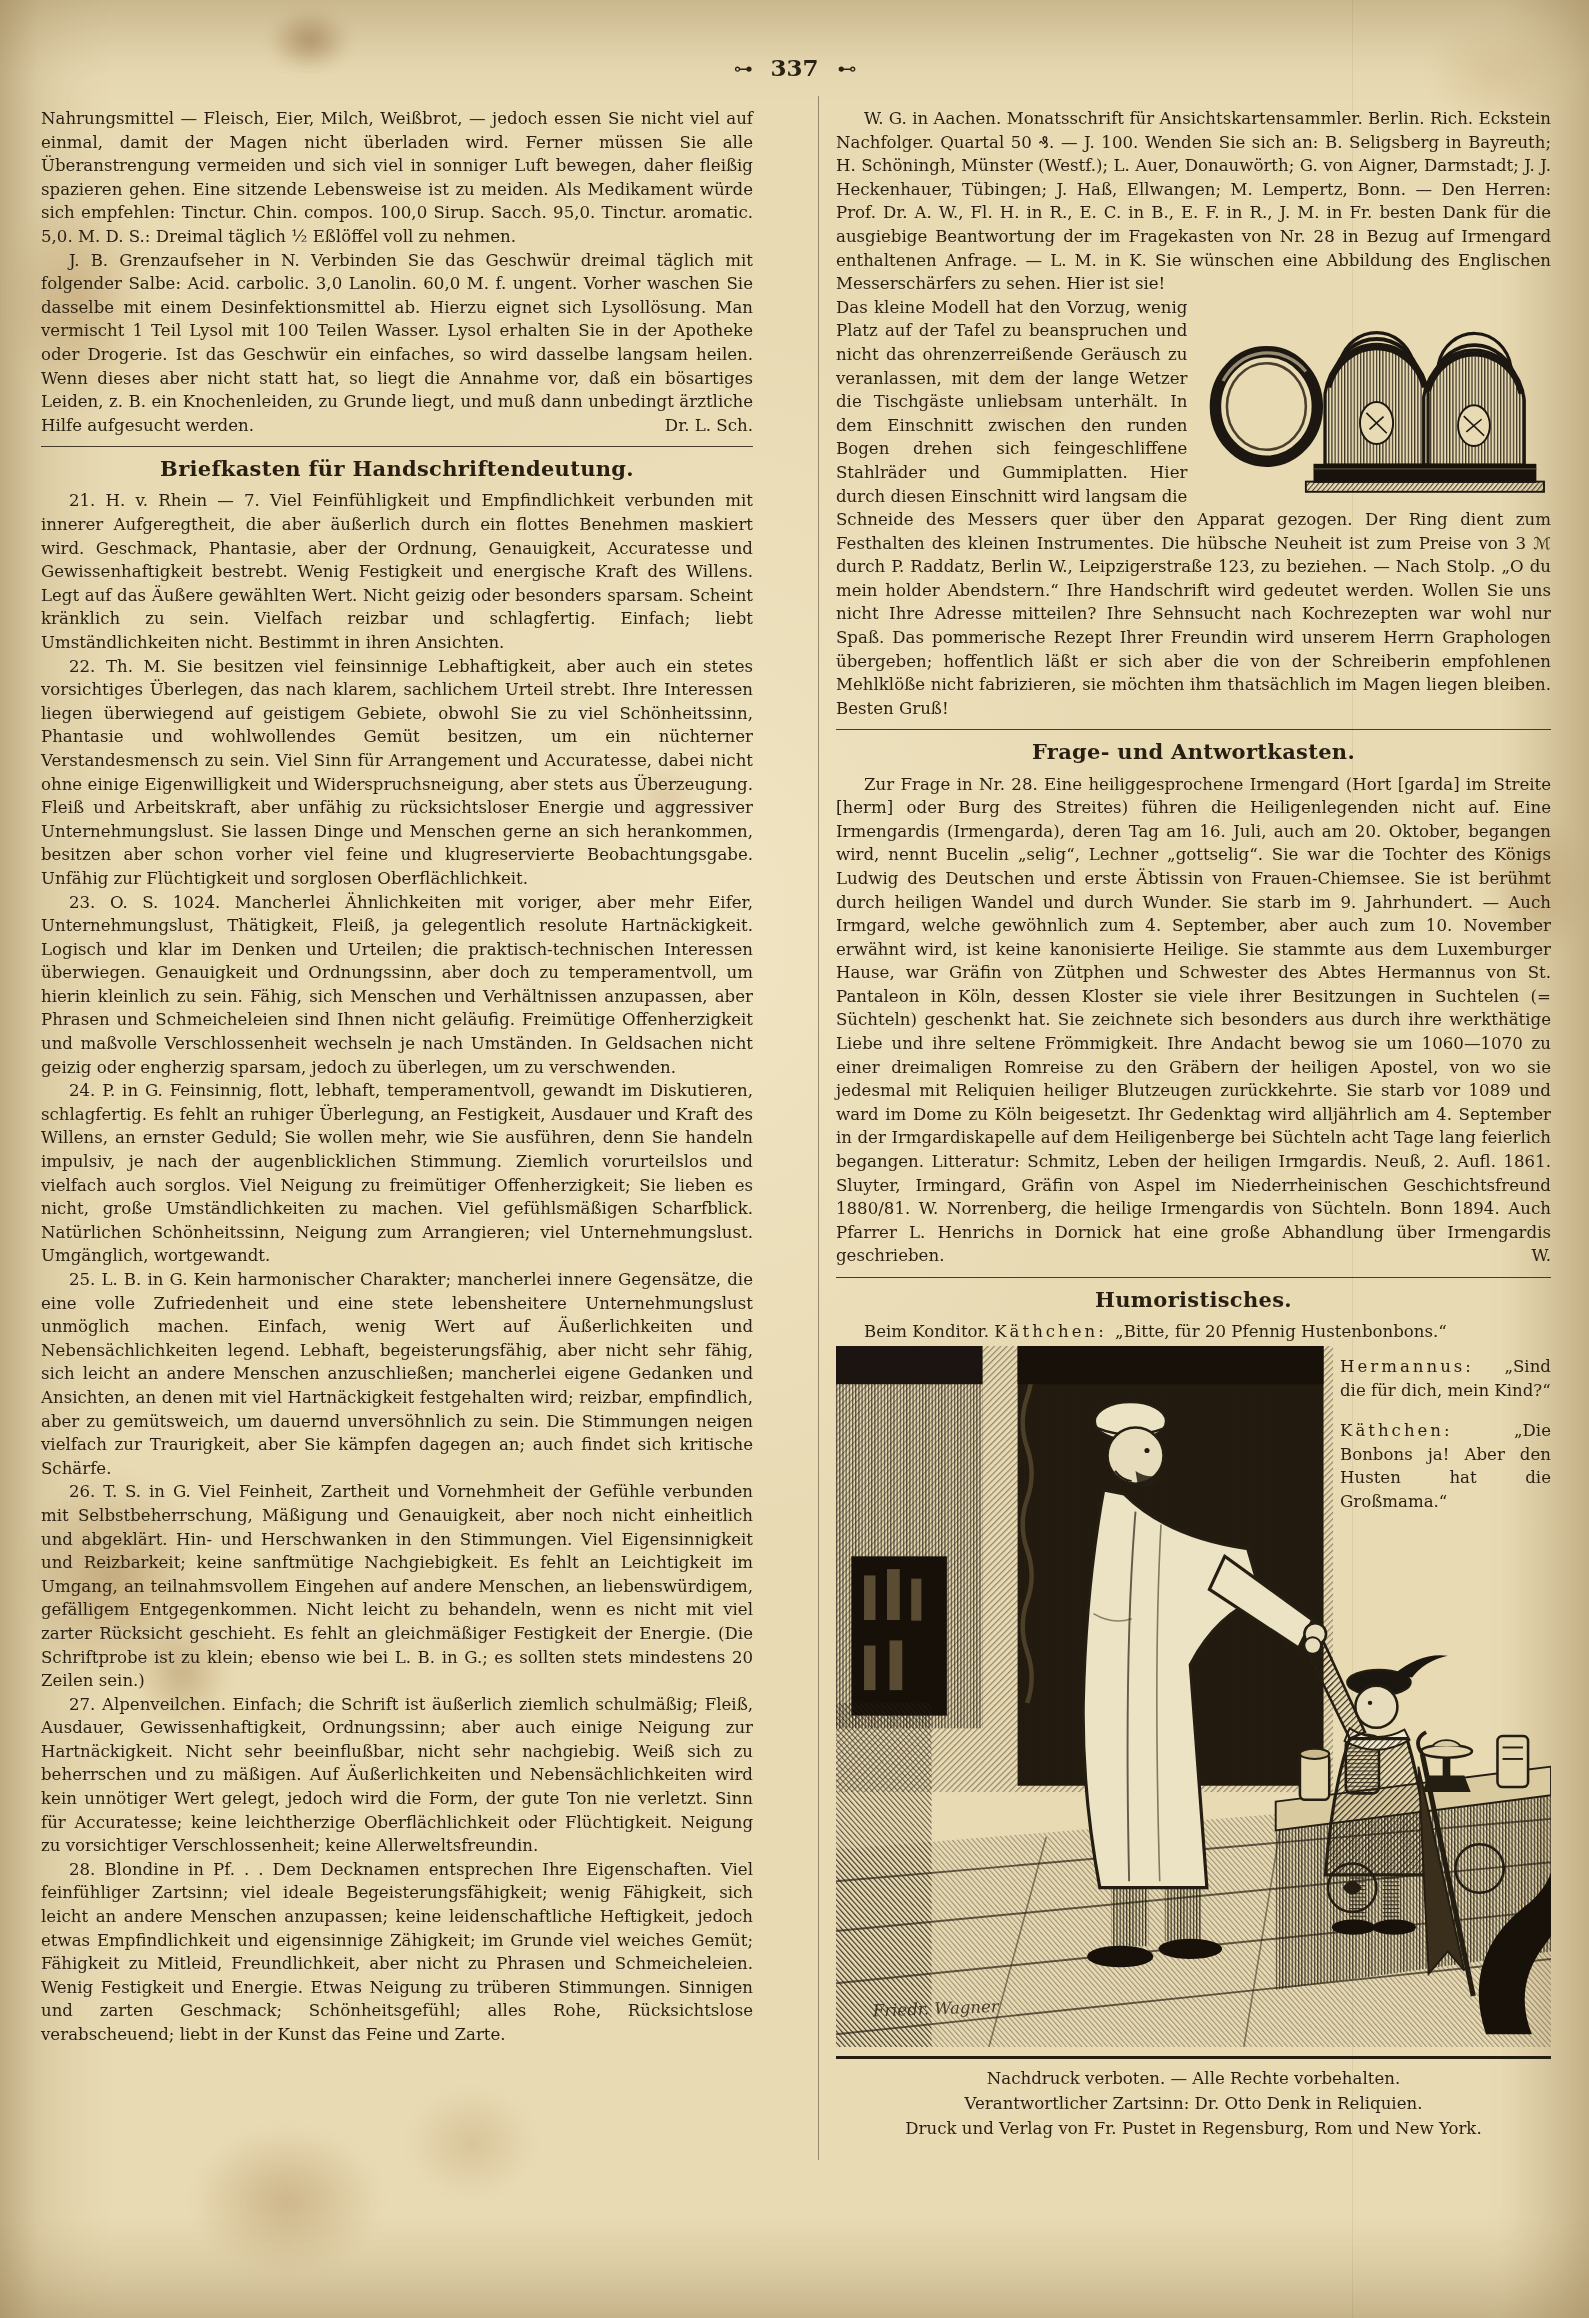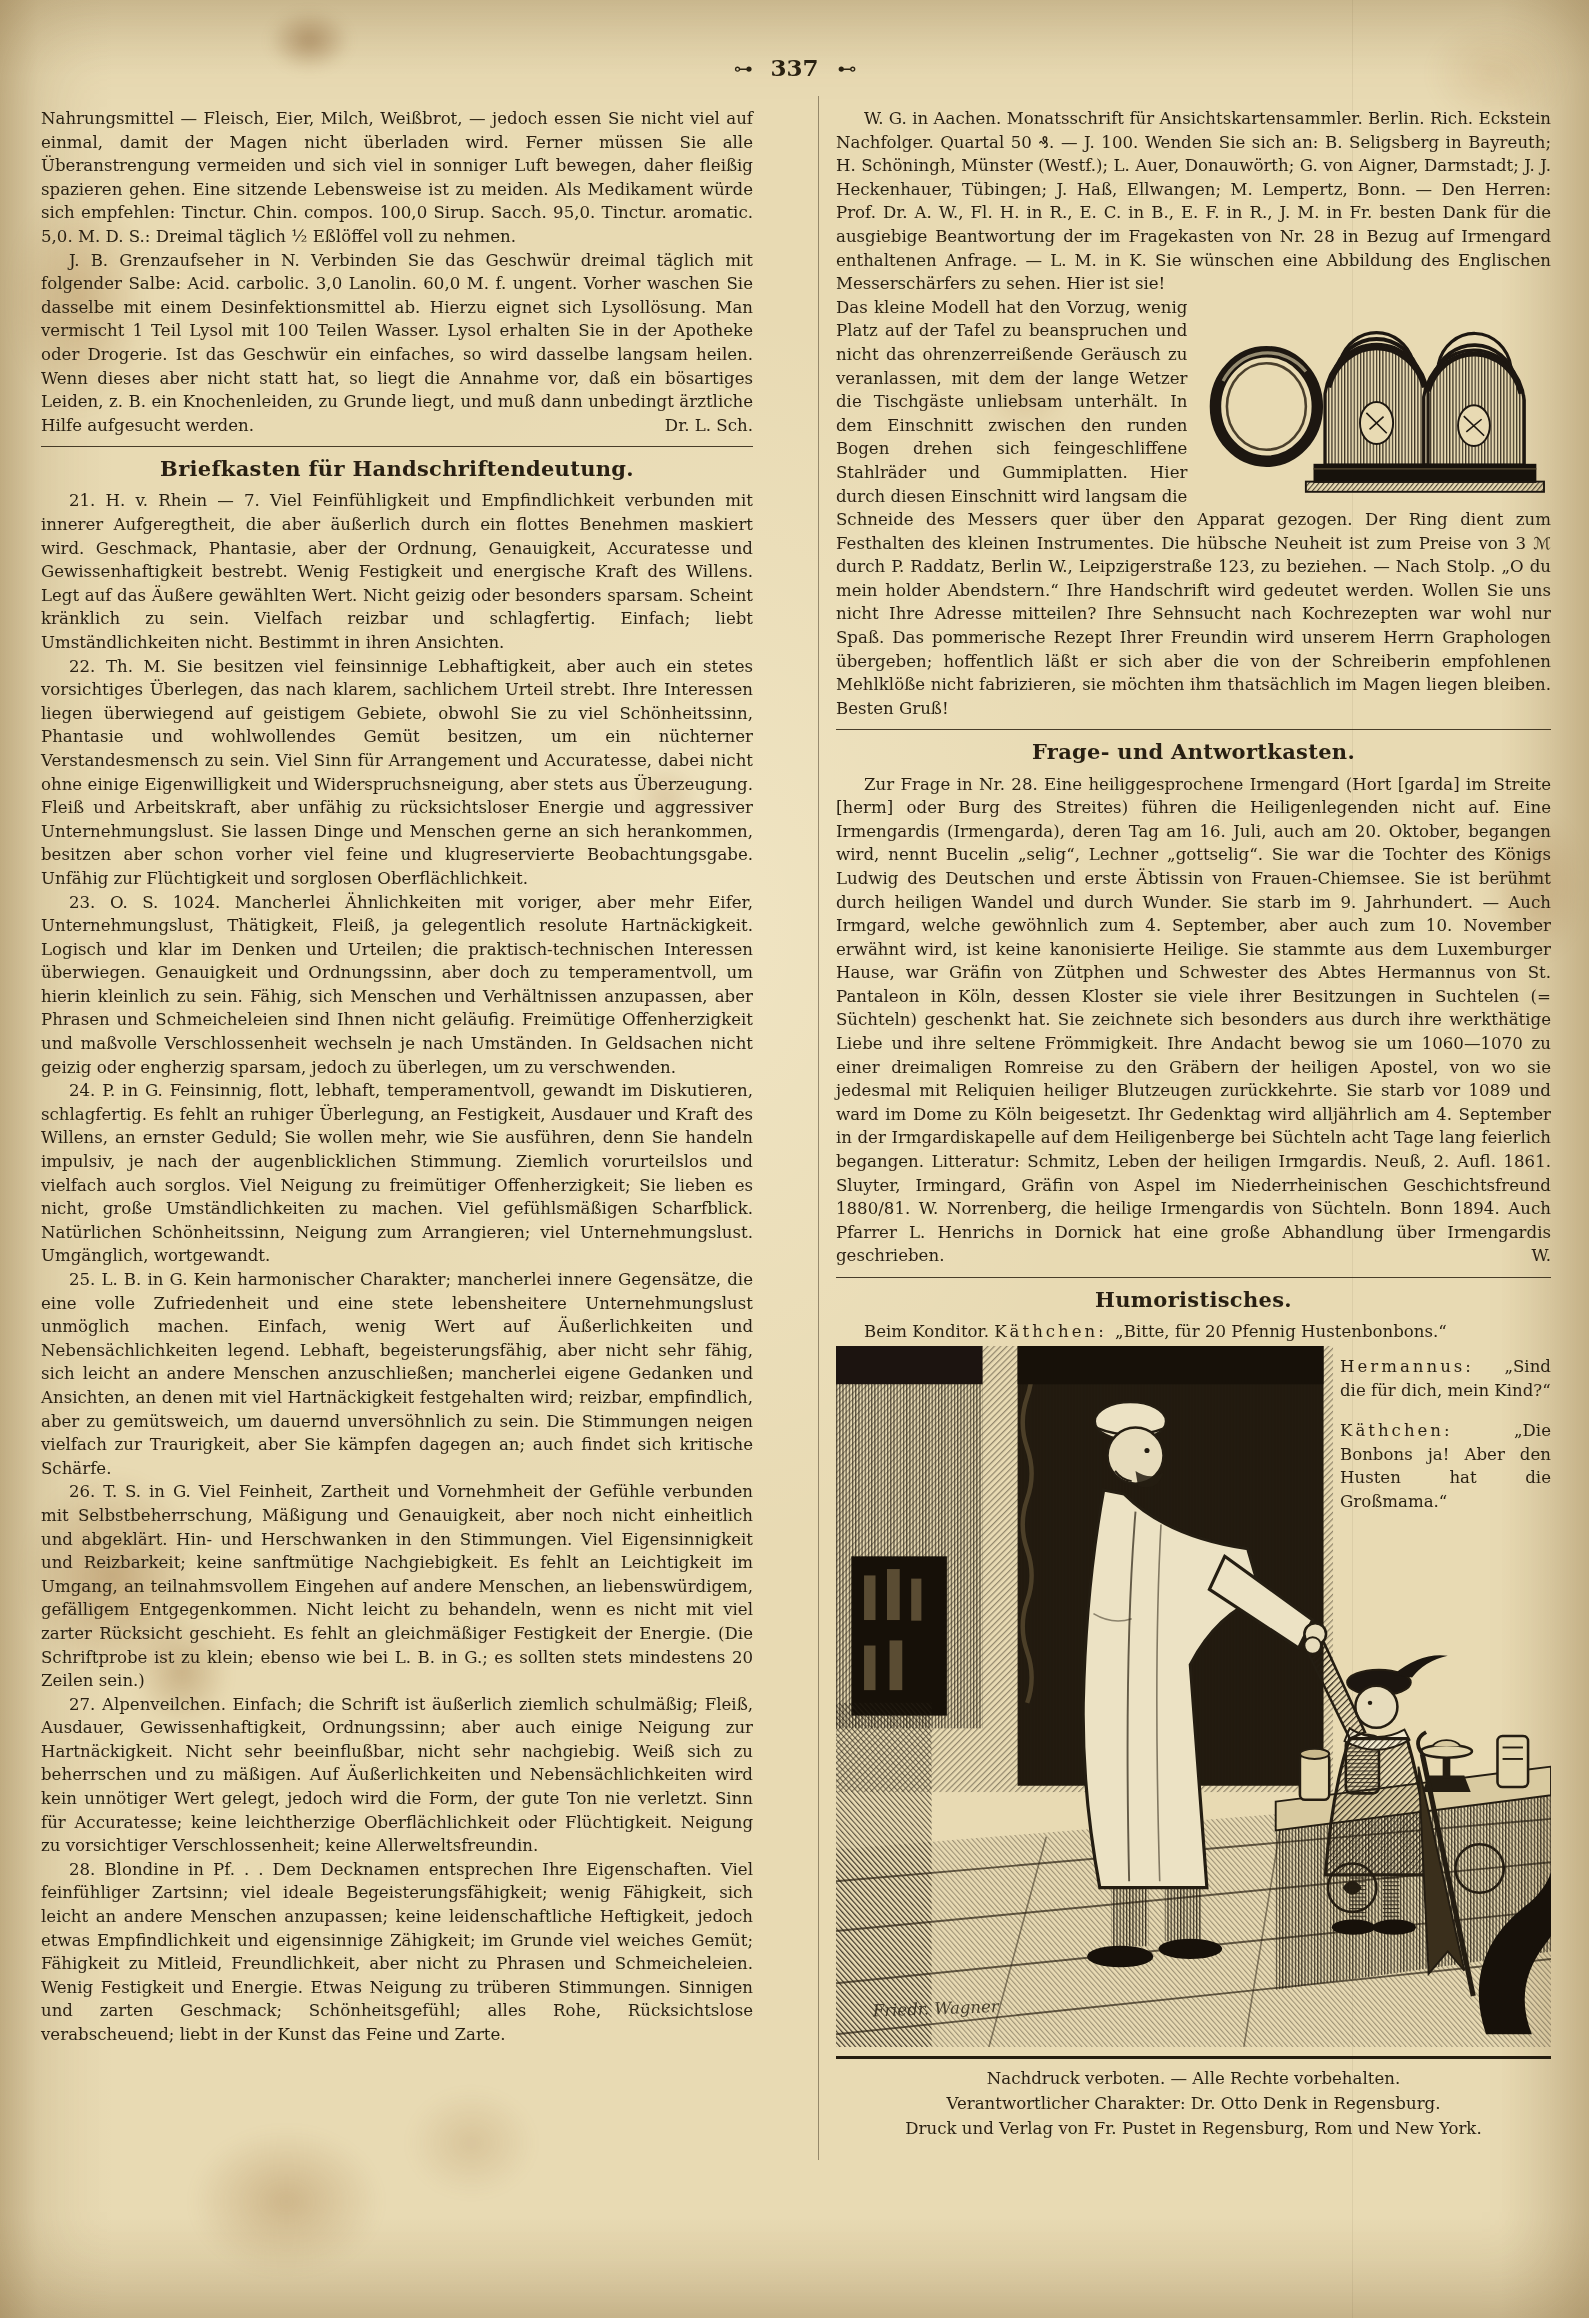--- a/index.html
+++ b/index.html
@@ -271,19 +271,19 @@
 
       <div class="dialogue">
         <p><span style="letter-spacing: 0.18em;">Hermannus: </span><span>„Sind die für dich, mein Kind?“</span></p>
         <p><span style="letter-spacing: 0.18em;">Käthchen: </span><span>„Die Bonbons ja! Aber den Husten hat die Großmama.“</span></p>
       </div>
     </div>
 
     <hr class="imprint-rule">
     <div class="imprint">
       <div>Nachdruck verboten. — Alle Rechte vorbehalten.</div>
-      <div><span>Verantwortlicher Charakter: </span><b>Dr. Otto Denk</b><span> in Regensburg.</span></div>
+      <div><span>Verantwortlicher Zartsinn: </span><b>Dr. Otto Denk</b><span> in Reliquien.</span></div>
       <div>Druck und Verlag von Fr. Pustet in Regensburg, Rom und New York.</div>
     </div>
   </section>
 
 </div>
 
 
 </body></html>

